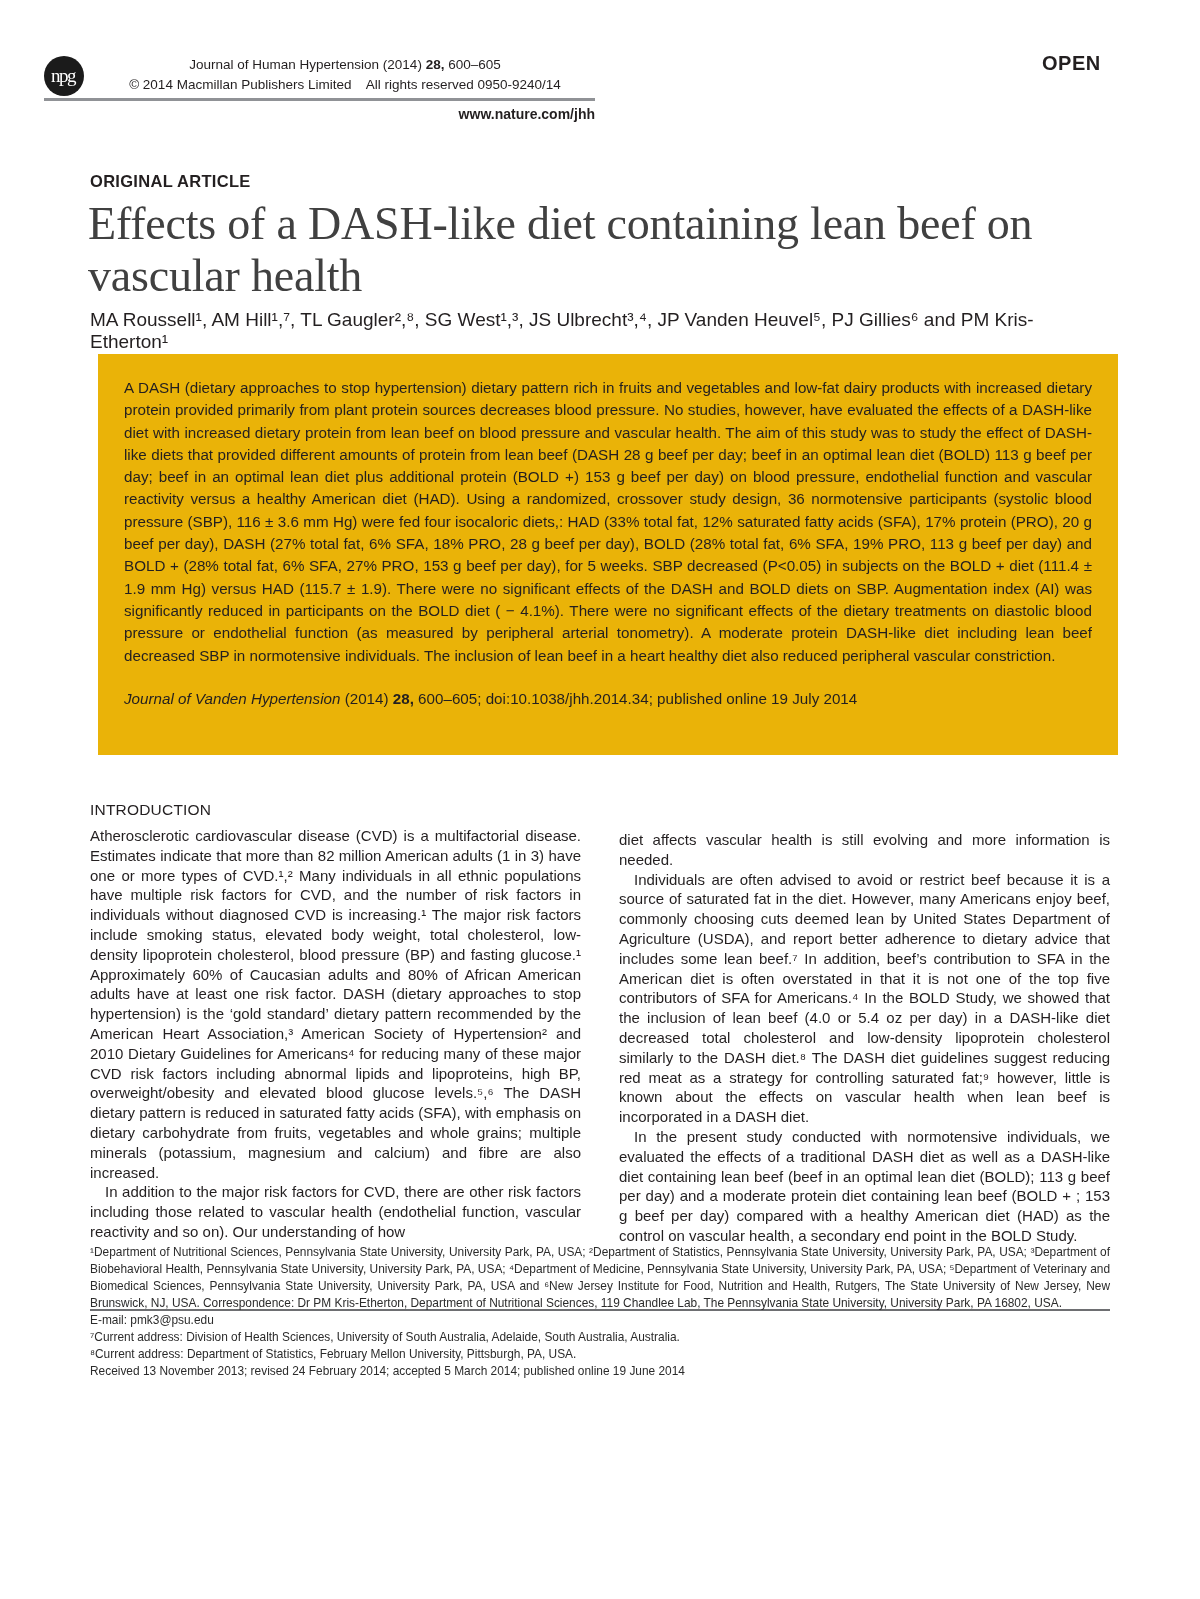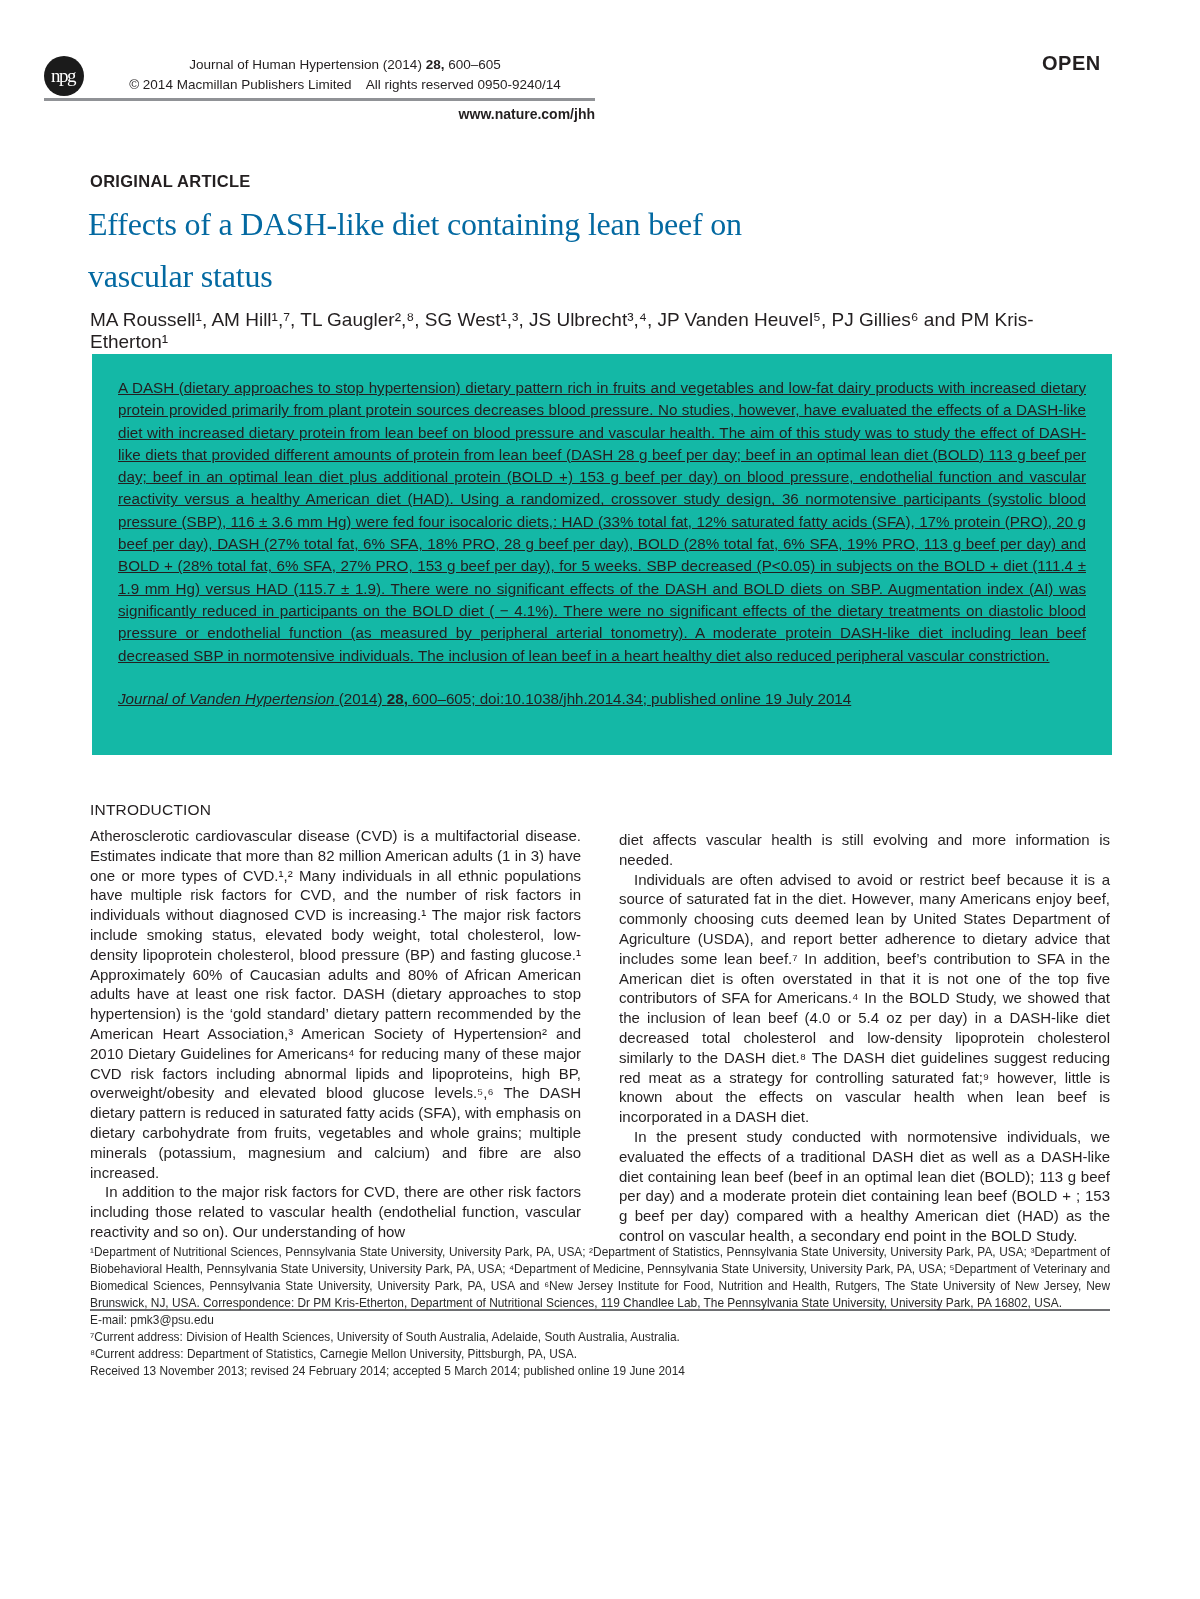--- a/index.html
+++ b/index.html
@@ -31,29 +31,29 @@
   }
   .open-badge {
     position:absolute; left:1042px; top:42px; font-size:20px; font-weight:bold;
     letter-spacing:0.5px;
   }
 
   
   .kicker { position:absolute; left:90px; top:162px; font-size:16.5px; font-weight:bold; letter-spacing:0.3px; }
   .title {
     position:absolute; left:88px; top:188px; width:950px;
-    font-family:"Liberation Serif", serif; font-size:32px; line-height:52px;
-    font-weight:400; letter-spacing:-0.2px; color:#0369a1;
+    font-family:"Liberation Serif", serif; font-size:46px; line-height:52px;
+    font-weight:400; letter-spacing:-0.2px; color:#404040;
   }
   .authors { position:absolute; left:90px; top:299px; width:1020px; font-size:19px; }
 
   
   .abstract {
-    position:absolute; left:92px; top:344px; width:1020px; height:401px;
-    background:#14b8a6; box-sizing:border-box; padding:23px 26px 0 26px;text-decoration:underline;
+    position:absolute; left:98px; top:344px; width:1020px; height:401px;
+    background:#eab308; box-sizing:border-box; padding:23px 26px 0 26px;
   }
   .abstract .body { margin:0; font-size:15.2px; line-height:22.3px; text-align:justify; }
   .abstract .cite { margin:23px 0 0 0; font-size:15.2px; }
   .abstract .cite .j { font-style:italic; }
   .abstract .cite .vol { font-weight:bold; }
 
   
   .columns { position:absolute; left:90px; top:791px; width:1020px; display:flex; gap:38px; }
   .col { width:491px; }
   .col-right { margin-top:29px; }
@@ -84,21 +84,21 @@
   <div class="hdr-rule"></div>
 
   <div class="jhh-url">www.nature.com/jhh</div>
 
   <div class="open-badge">OPEN</div>
 
   <div class="kicker">ORIGINAL ARTICLE</div>
 
   <div class="title">
     <div>Effects of a DASH-like diet containing lean beef on</div>
-    <div>vascular status</div>
+    <div>vascular health</div>
   </div>
 
   <div class="authors">MA Roussell¹, AM Hill¹,⁷, TL Gaugler²,⁸, SG West¹,³, JS Ulbrecht³,⁴, JP Vanden Heuvel⁵, PJ Gillies⁶ and PM Kris-Etherton¹</div>
 
   <div class="abstract">
     <p class="body">A DASH (dietary approaches to stop hypertension) dietary pattern rich in fruits and vegetables and low-fat dairy products with increased dietary protein provided primarily from plant protein sources decreases blood pressure. No studies, however, have evaluated the effects of a DASH-like diet with increased dietary protein from lean beef on blood pressure and vascular health. The aim of this study was to study the effect of DASH-like diets that provided different amounts of protein from lean beef (DASH 28 g beef per day; beef in an optimal lean diet (BOLD) 113 g beef per day; beef in an optimal lean diet plus additional protein (BOLD +) 153 g beef per day) on blood pressure, endothelial function and vascular reactivity versus a healthy American diet (HAD). Using a randomized, crossover study design, 36 normotensive participants (systolic blood pressure (SBP), 116 ± 3.6 mm Hg) were fed four isocaloric diets,: HAD (33% total fat, 12% saturated fatty acids (SFA), 17% protein (PRO), 20 g beef per day), DASH (27% total fat, 6% SFA, 18% PRO, 28 g beef per day), BOLD (28% total fat, 6% SFA, 19% PRO, 113 g beef per day) and BOLD + (28% total fat, 6% SFA, 27% PRO, 153 g beef per day), for 5 weeks. SBP decreased (P&lt;0.05) in subjects on the BOLD + diet (111.4 ± 1.9 mm Hg) versus HAD (115.7 ± 1.9). There were no significant effects of the DASH and BOLD diets on SBP. Augmentation index (AI) was significantly reduced in participants on the BOLD diet ( − 4.1%). There were no significant effects of the dietary treatments on diastolic blood pressure or endothelial function (as measured by peripheral arterial tonometry). A moderate protein DASH-like diet including lean beef decreased SBP in normotensive individuals. The inclusion of lean beef in a heart healthy diet also reduced peripheral vascular constriction.</p>
     <p class="cite"><span class="j">Journal of Vanden Hypertension</span><span> (2014) </span><span class="vol">28,</span><span> 600–605; doi:10.1038/jhh.2014.34; published online 19 July 2014</span></p>
   </div>
 
   <div class="columns">
@@ -113,17 +113,17 @@
       <p class="indent">In the present study conducted with normotensive individuals, we evaluated the effects of a traditional DASH diet as well as a DASH-like diet containing lean beef (beef in an optimal lean diet (BOLD); 113 g beef per day) and a moderate protein diet containing lean beef (BOLD + ; 153 g beef per day) compared with a healthy American diet (HAD) as the control on vascular health, a secondary end point in the BOLD Study.</p>
     </div>
   </div>
 
   <div class="fn-rule"></div>
 
   <div class="footnotes">
     <p class="just">¹Department of Nutritional Sciences, Pennsylvania State University, University Park, PA, USA; ²Department of Statistics, Pennsylvania State University, University Park, PA, USA; ³Department of Biobehavioral Health, Pennsylvania State University, University Park, PA, USA; ⁴Department of Medicine, Pennsylvania State University, University Park, PA, USA; ⁵Department of Veterinary and Biomedical Sciences, Pennsylvania State University, University Park, PA, USA and ⁶New Jersey Institute for Food, Nutrition and Health, Rutgers, The State University of New Jersey, New Brunswick, NJ, USA. Correspondence: Dr PM Kris-Etherton, Department of Nutritional Sciences, 119 Chandlee Lab, The Pennsylvania State University, University Park, PA 16802, USA.</p>
     <p>E-mail: pmk3@psu.edu</p>
     <p>⁷Current address: Division of Health Sciences, University of South Australia, Adelaide, South Australia, Australia.</p>
-    <p>⁸Current address: Department of Statistics, Carnegie Mellon University, Pittsburgh, PA, USA.</p>
+    <p>⁸Current address: Department of Statistics, February Mellon University, Pittsburgh, PA, USA.</p>
     <p>Received 13 November 2013; revised 24 February 2014; accepted 5 March 2014; published online 19 June 2014</p>
   </div>
 
 </div>
 
 </body></html>

